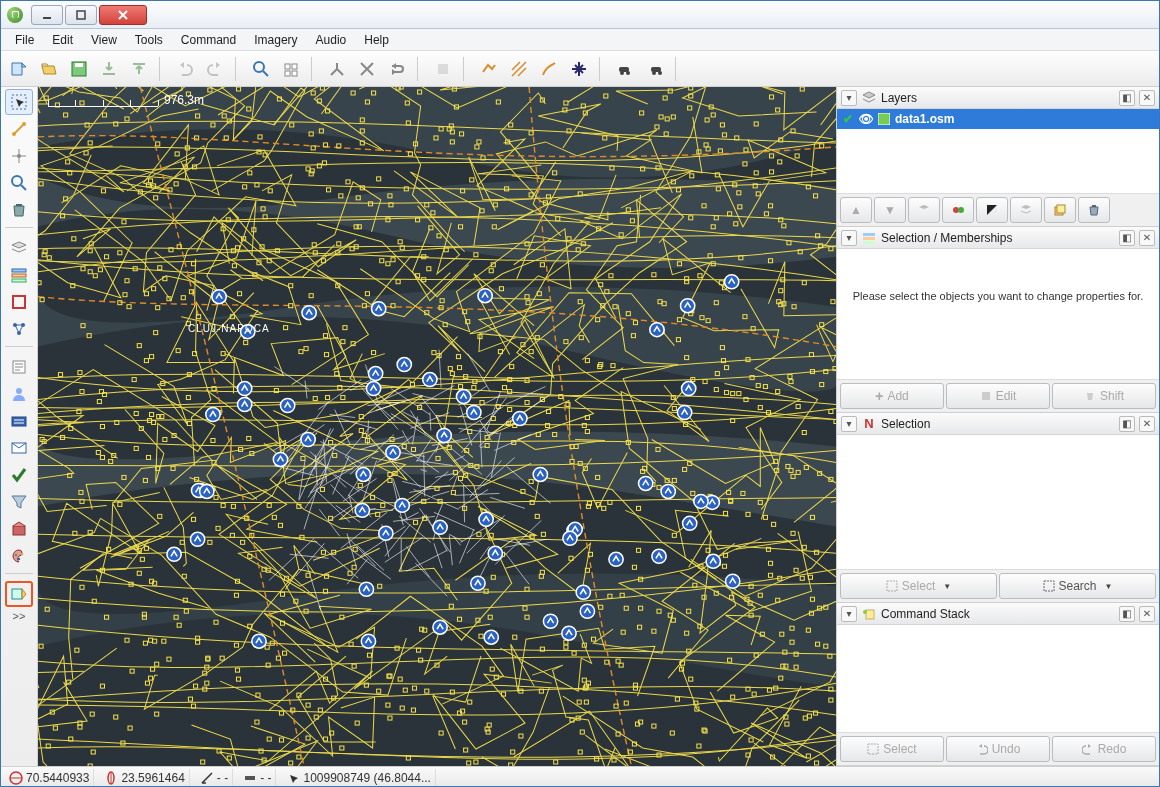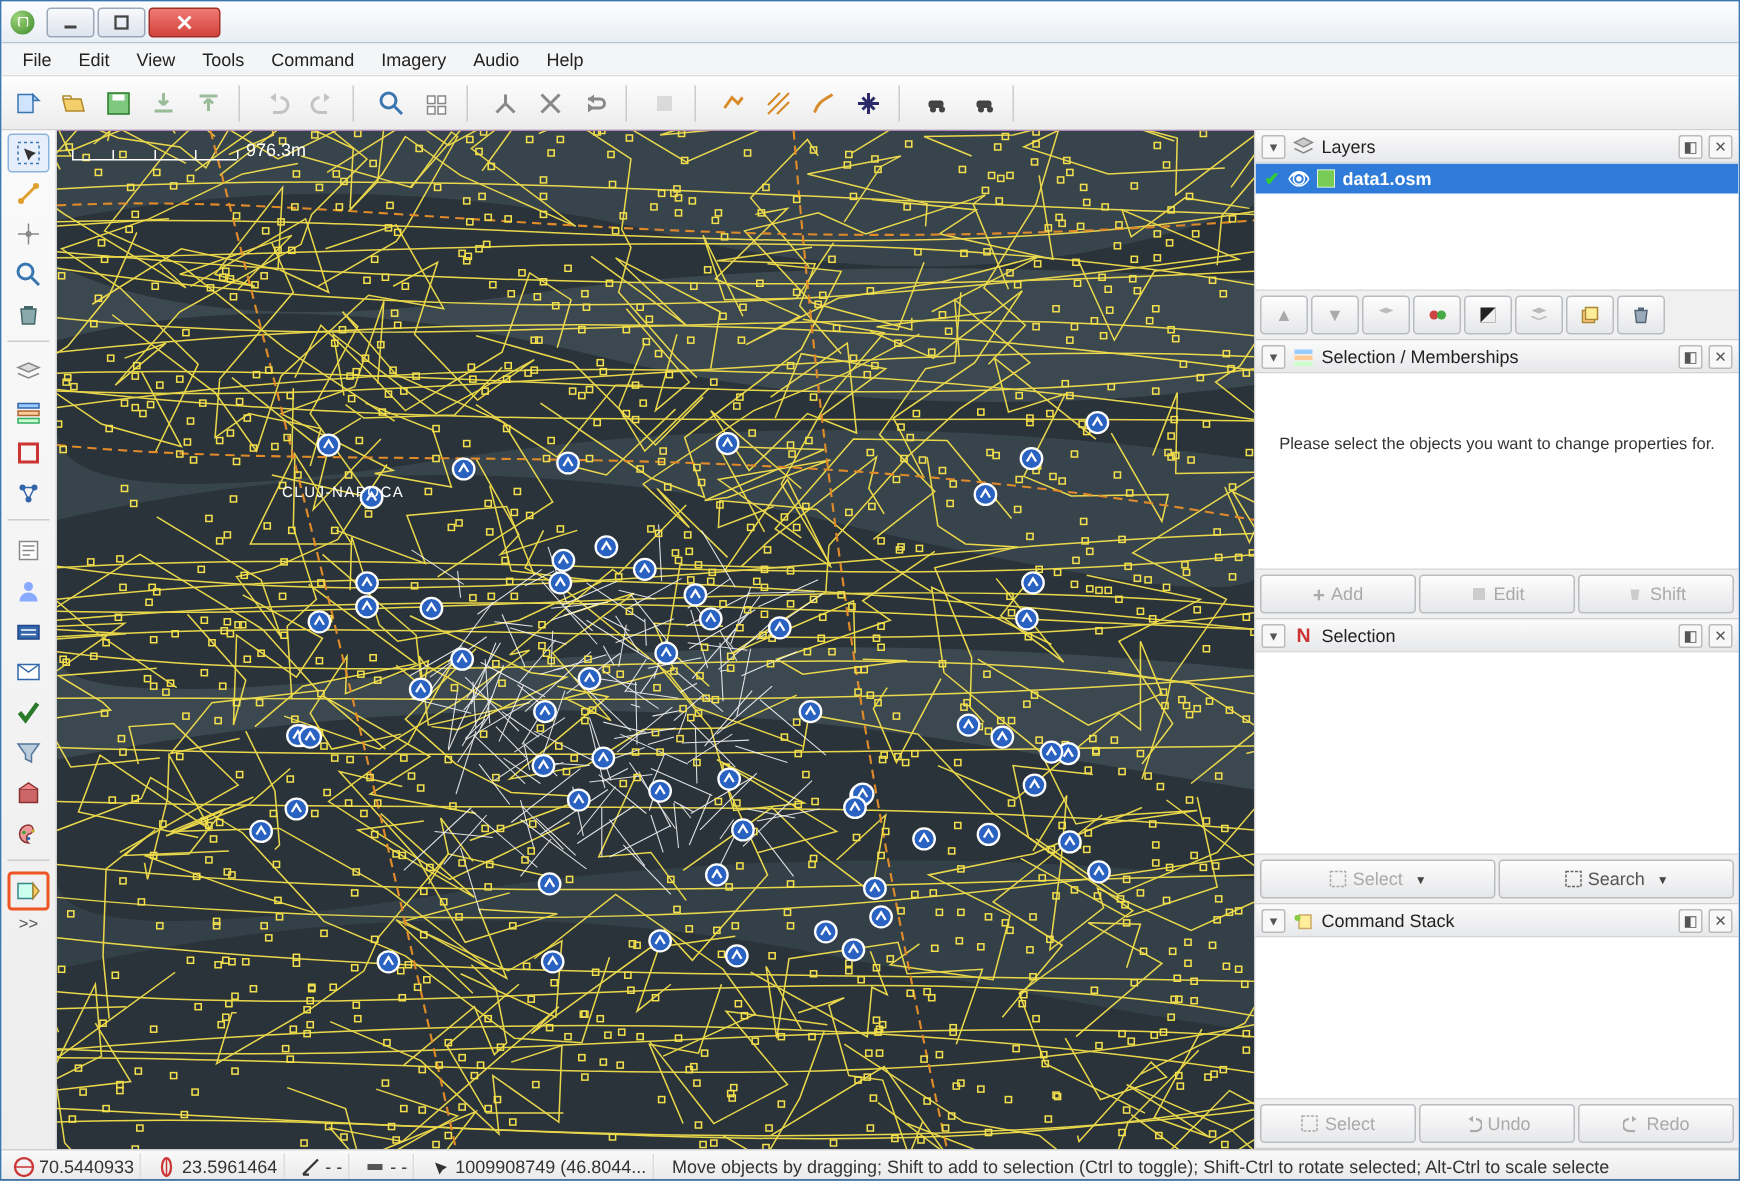--- a/index.html
+++ b/index.html
@@ -1936,14 +1936,13 @@
         <rect x="2" y="5" width="10" height="4" fill="#555"></rect>
       </svg>
       <span>- -</span>
     </div>
   <div class="cell">
       <svg width="14" height="14" viewBox="0 0 14 14">
         <path d="M4 4l3 8 2-3 3-2z" fill="#333"></path>
       </svg>
       <span>1009908749 (46.8044...</span>
     </div>
-  <div class="hint">Move objects by dragging; Shift to add to selection (Ctrl to toggle); Shift-Ctrl to rotate selected; Alt-Ctrl to scale selecte</div>
 </div>
 
 </body></html>

